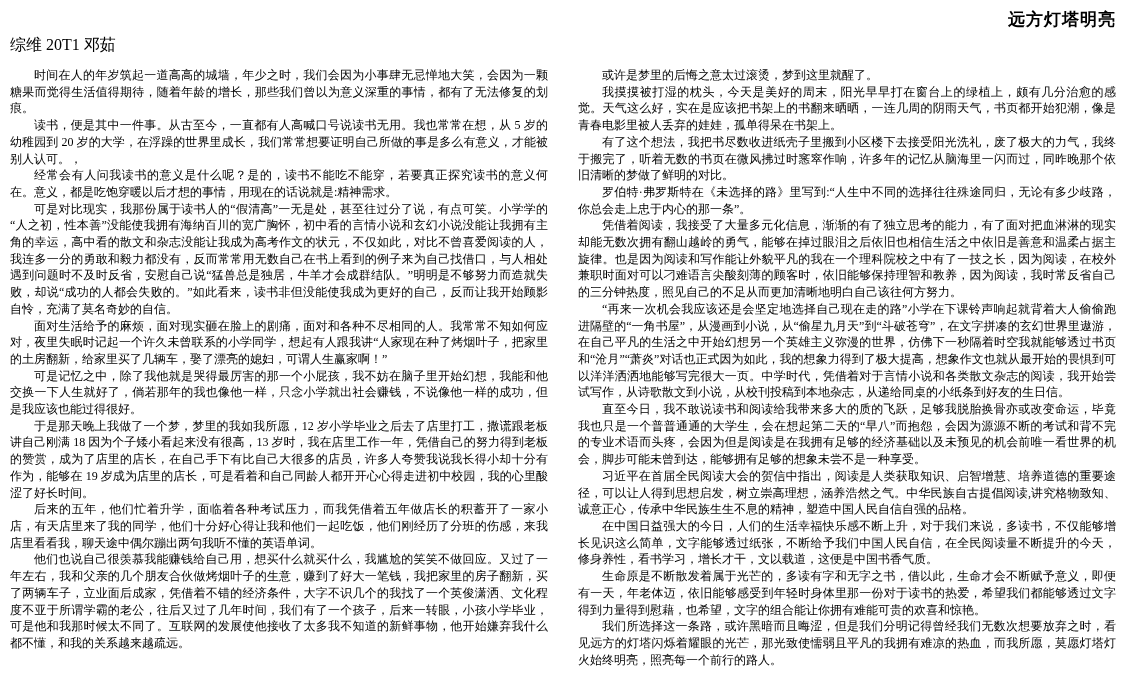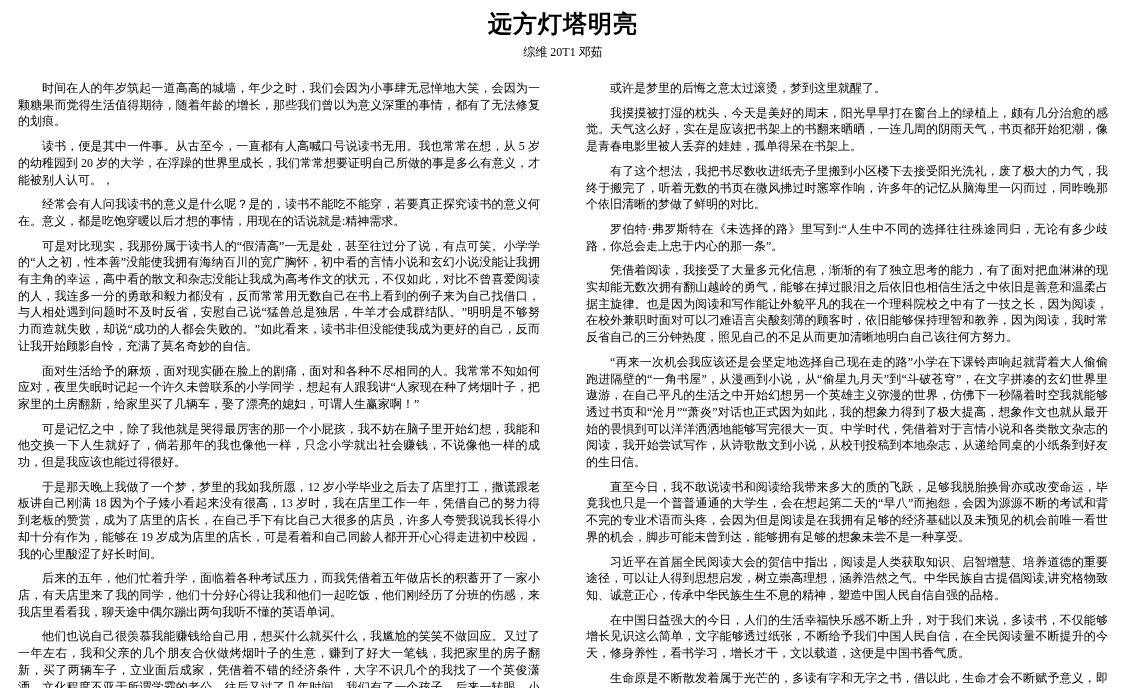--- a/index.html
+++ b/index.html
@@ -15,41 +15,40 @@
     font-family: "Liberation Serif", "DejaVu Serif", serif;
   }
   .page {
     box-sizing: border-box;
     width: 1124px;
     height: 688px;
     padding: 6px 8px 0 10px;
   }
   .doc-title {
     margin: 2px 0 4px 0;
-    text-align: center;
-    font-size: 24px;
+    text-align: right;
+    font-size: 17px;
     font-weight: bold;
     letter-spacing: 1px;
   }
   .doc-byline {
     margin: 0 0 11px 0;
-    text-align: center;
-    font-size: 12px;
+    font-size: 16px;
     font-weight: normal;
   }
   .columns {
     display: flex;
     gap: 30px;
   }
   .col {
     width: 538px;
     flex: 0 0 538px;
   }
   .col p {
-    margin: 8px;
+    margin: 0;
     font-size: 12px;
     line-height: 16.7px;
     text-indent: 2em;
     text-align: justify;
     text-justify: inter-ideograph;
     word-break: break-all;
   }
 </style>
 </head>
 <body>

